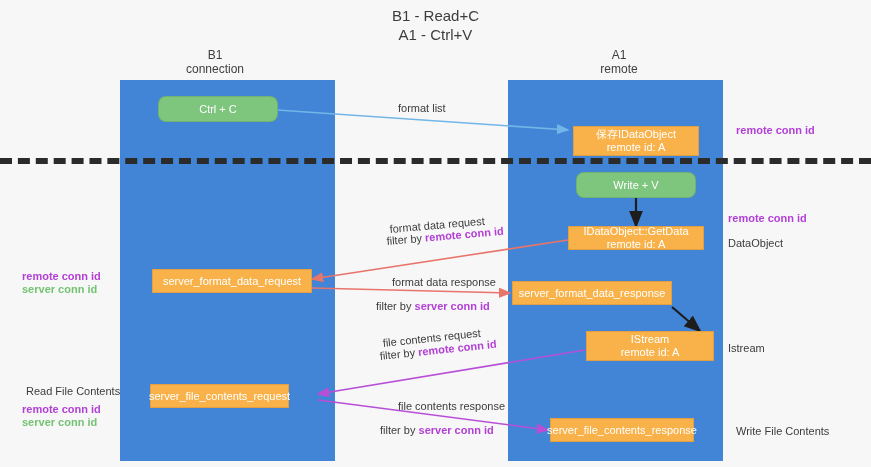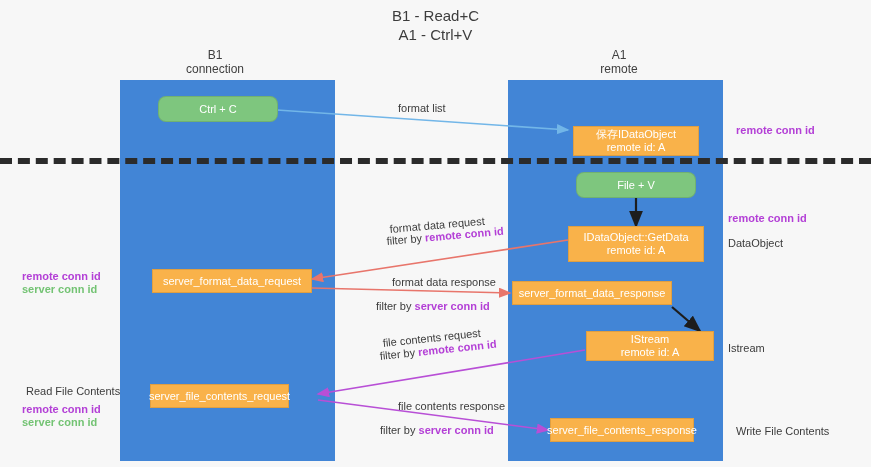--- a/index.html
+++ b/index.html
@@ -113,24 +113,24 @@
   <div class="abs box green" style="left:158px;top:96px;width:120px;height:26px;">
     <span class="ln">Ctrl + C</span>
   </div>
 
   <div class="abs box orange" style="left:573px;top:117px;width:126px;height:30px;margin-top:9px;">
     <span class="ln">保存IDataObject</span>
     <span class="ln">remote id: A</span>
   </div>
 
   <div class="abs box green" style="left:576px;top:172px;width:120px;height:26px;">
-    <span class="ln">File + V</span>
+    <span class="ln">Write + V</span>
   </div>
 
-  <div class="abs box orange" style="left:568px;top:226px;width:136px;height:36px;">
+  <div class="abs box orange" style="left:568px;top:226px;width:136px;height:24px;">
     <span class="ln">IDataObject::GetData</span>
     <span class="ln">remote id: A</span>
   </div>
 
   <div class="abs box orange" style="left:152px;top:269px;width:160px;height:24px;">
     <span class="ln">server_format_data_request</span>
   </div>
 
   <div class="abs box orange" style="left:512px;top:281px;width:160px;height:24px;">
     <span class="ln">server_format_data_response</span>

